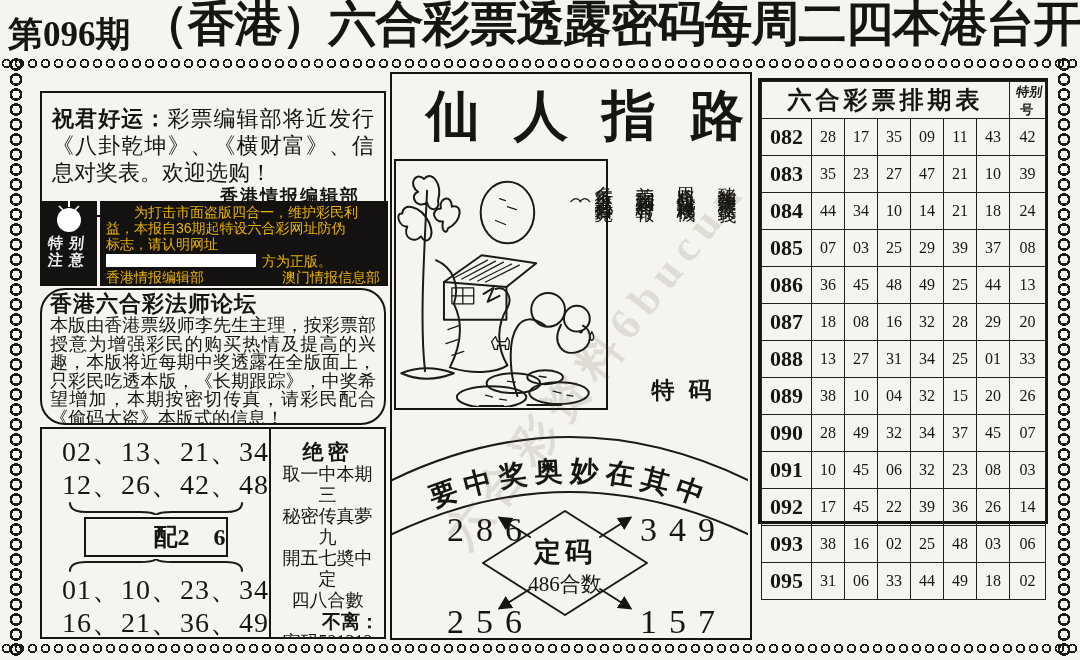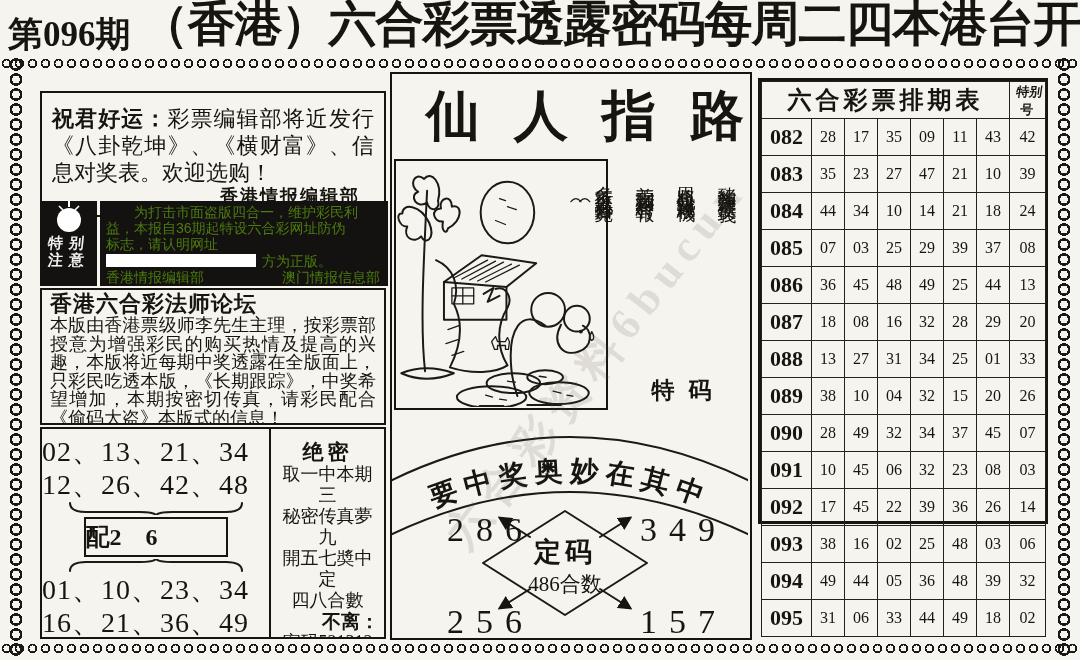--- a/index.html
+++ b/index.html
@@ -27,33 +27,33 @@
   #box-greeting{top:91px;height:126px;padding:12px 10px;}
   #box-greeting .para{font-size:22px;line-height:27px;text-align:justify;}
   #box-greeting .lead{font-weight:800;}
   #box-greeting .sign{font-weight:800;font-size:18px;line-height:21px;text-align:right;padding-right:14px;
                       letter-spacing:2px;}
 
   #box-notice{position:absolute;left:40px;top:201px;width:348px;height:85px;display:flex;gap:3px;}
   #lamp-cell{width:57px;background:#141210;color:#fff;display:flex;flex-direction:column;align-items:center;}
   #lamp-cell .vlabel{font-size:15px;font-weight:700;letter-spacing:6px;line-height:17px;color:#f2f2f2;
                      transform:skewX(-6deg);}
-  #notice-body{flex:1;background:#141210;color:#4d7c0f;font-size:14px;line-height:16px;
+  #notice-body{flex:1;background:#141210;color:#eab308;font-size:14px;line-height:16px;
                padding:3px 6px;font-family:"Liberation Sans","DejaVu Sans",sans-serif;}
   #notice-body .indent{text-indent:2em;}
   .notice-row4{display:flex;align-items:center;gap:6px;height:17px;}
   .url-blank{width:150px;height:13px;background:#fff;}
   .notice-row5{display:flex;justify-content:space-between;padding-right:2px;}
 
-  #box-forum{top:288px;height:137px;padding:1px 8px;}
+  #box-forum{top:288px;height:137px;padding:1px 8px;border-radius:25px;}
   #box-forum h3{margin:0;font-size:22px;font-weight:800;line-height:25px;letter-spacing:1px;}
   #box-forum .para{font-size:18px;line-height:18.6px;text-align:justify;}
 
   #box-numbers{top:427px;height:212px;display:flex;padding:0;}
-  #num-left{width:227px;text-align:left;padding-top:6px;}
+  #num-left{width:227px;text-align:right;padding-top:6px;}
   .numline{font-size:28px;line-height:33px;letter-spacing:1px;}
   .brace{display:block;margin:0 auto;}
   #pair-box{width:140px;margin:2px auto;border:2px solid #17150f;font-size:24px;line-height:36px;font-weight:700;}
   #num-right{flex:1;border-left:2.5px solid #17150f;padding:3px 5px;text-align:center;}
   #secret-title{font-weight:800;font-size:21px;line-height:24px;letter-spacing:4px;margin-top:8px;}
   #num-right .sline{font-size:18px;line-height:21px;}
   #secret-bold{font-weight:800;font-size:19px;line-height:21px;text-align:right;}
   #secret-code{font-size:18px;line-height:21px;}
 
   
@@ -387,30 +387,20 @@
             <td class="period">093</td>
             <td class="num">38</td>
             <td class="num">16</td>
             <td class="num">02</td>
             <td class="num">25</td>
             <td class="num">48</td>
             <td class="num">03</td>
             <td class="special">06</td>
           </tr>
           <tr>
-            <td class="period">094</td>
-            <td class="num">49</td>
-            <td class="num">44</td>
-            <td class="num">05</td>
-            <td class="num">36</td>
-            <td class="num">48</td>
-            <td class="num">39</td>
-            <td class="special">32</td>
-          </tr>
-          <tr>
             <td class="period">095</td>
             <td class="num">31</td>
             <td class="num">06</td>
             <td class="num">33</td>
             <td class="num">44</td>
             <td class="num">49</td>
             <td class="num">18</td>
             <td class="special">02</td>
           </tr>
         </tbody>

